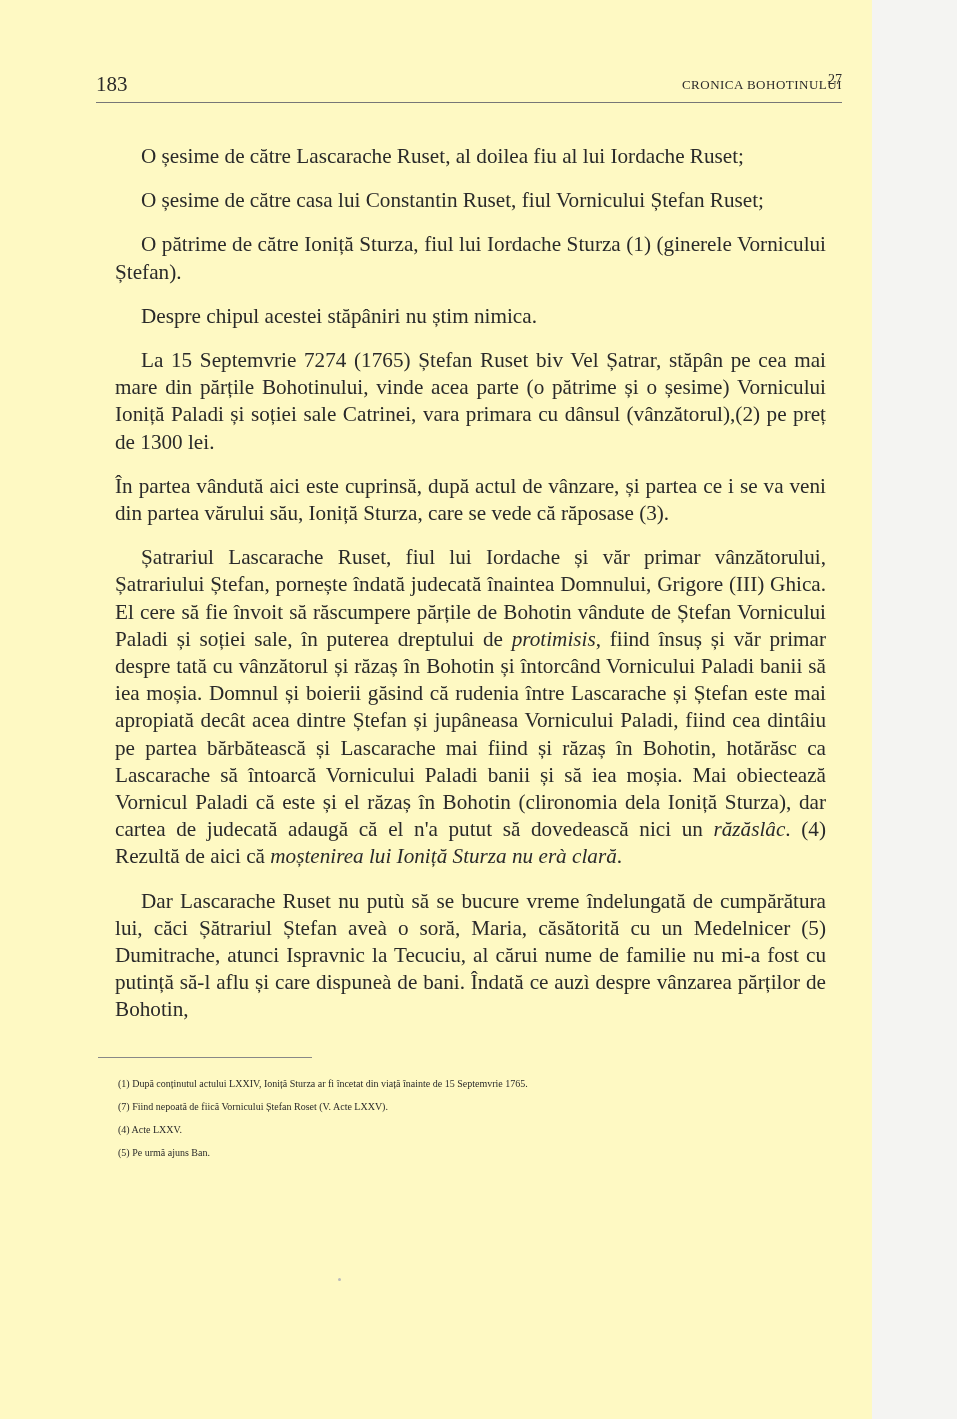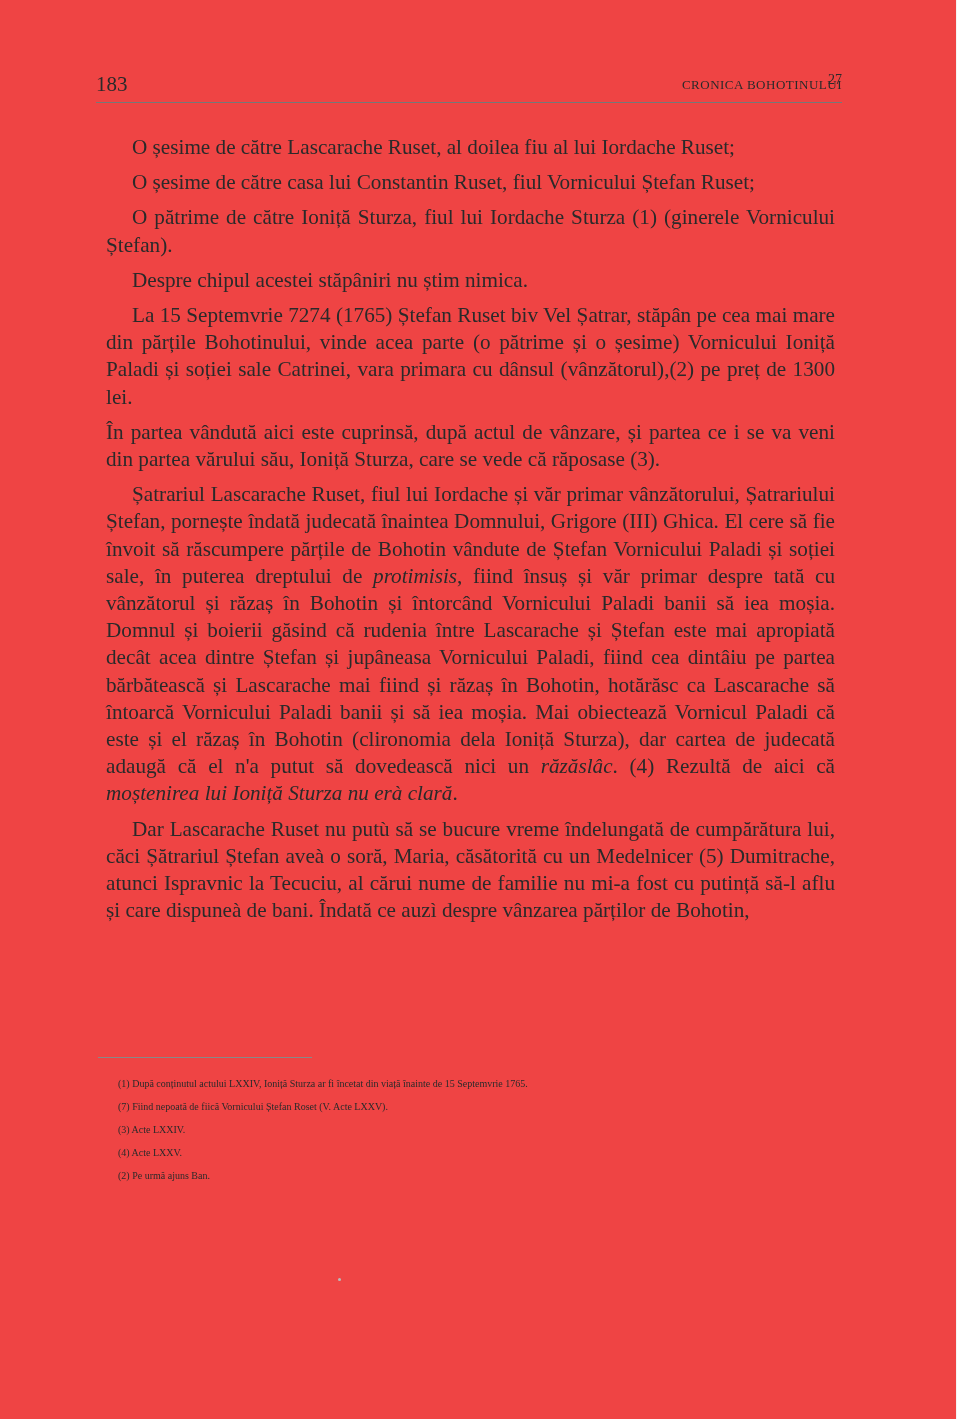--- a/index.html
+++ b/index.html
@@ -11,22 +11,22 @@
     width: 957px;
     height: 1419px;
     position: relative;
     overflow: hidden;
     font-family: "Liberation Serif", "DejaVu Serif", serif;
     color: #2a2a2a;
   }
   .page {
     position: absolute;
     left: 0; top: 0;
-    width: 956px; height: 1419px;
-    background: #ef4444;
+    width: 872px; height: 1419px;
+    background: #fef9c3;
   }
   .header {
     position: absolute;
     left: 96px;
     top: 72px;
     width: 746px;
     height: 26px;
   }
   .header .pg-left {
     position: absolute; left: 0; top: 0;
@@ -51,21 +51,21 @@
   .body-text {
     position: absolute;
     left: 98px;
     top: 126px;
     width: 745px;
     font-size: 21.2px;
     line-height: 27.2px;
     text-align: justify;
   }
   .body-text p {
-    margin: 8px;
+    margin: 17px;
     text-indent: 26px;
   }
   .body-text p.noindent { text-indent: 0; }
   .body-text em { font-style: italic; }
   .fn-rule {
     position: absolute;
     left: 98px; top: 1057px;
     width: 214px; height: 0;
     border-top: 1px solid #888;
   }
@@ -111,19 +111,18 @@
     <p class="noindent">În partea vândută aici este cuprinsă, după actul de vânzare, și partea ce i se va veni din partea vărului său, Ioniță Sturza, care se vede că răposase (3).</p>
     <p><span>Șatrariul Lascarache Ruset, fiul lui Iordache și văr primar vânzătorului, Șatrariului Ștefan, pornește îndată judecată înaintea Domnului, Grigore (III) Ghica. El cere să fie învoit să răscumpere părțile de Bohotin vândute de Ștefan Vornicului Paladi și soției sale, în puterea dreptului de </span><em>protimisis</em><span>, fiind însuș și văr primar despre tată cu vânzătorul și răzaș în Bohotin și întorcând Vornicului Paladi banii să iea moșia. Domnul și boierii găsind că rudenia între Lascarache și Ștefan este mai apropiată decât acea dintre Ștefan și jupâneasa Vornicului Paladi, fiind cea dintâiu pe partea bărbătească și Lascarache mai fiind și răzaș în Bohotin, hotărăsc ca Lascarache să întoarcă Vornicului Paladi banii și să iea moșia. Mai obiectează Vornicul Paladi că este și el răzaș în Bohotin (clironomia dela Ioniță Sturza), dar cartea de judecată adaugă că el n'a putut să dovedească nici un </span><em>răzăslâc</em><span>. (4) Rezultă de aici că </span><em>moștenirea lui Ioniță Sturza nu erà clară</em><span>.</span></p>
     <p>Dar Lascarache Ruset nu putù să se bucure vreme îndelungată de cumpărătura lui, căci Șătrariul Ștefan aveà o soră, Maria, căsătorită cu un Medelnicer (5) Dumitrache, atunci Ispravnic la Tecuciu, al cărui nume de familie nu mi-a fost cu putință să-l aflu și care dispuneà de bani. Îndată ce auzì despre vânzarea părților de Bohotin,</p>
   </div>
 
   <div class="fn-rule"></div>
 
   <div class="footnotes">
     <p>(1) După conținutul actului LXXIV, Ioniță Sturza ar fi încetat din viață înainte de 15 Septemvrie 1765.</p>
     <p>(7) Fiind nepoată de fiică Vornicului Ștefan Roset (V. Acte LXXV).</p>
-    <p>(3) Acte LXXIV.</p>
     <p>(4) Acte LXXV.</p>
-    <p>(2) Pe urmă ajuns Ban.</p>
+    <p>(5) Pe urmă ajuns Ban.</p>
   </div>
 
   <div class="speck"></div>
 </div>
 
 </body></html>

